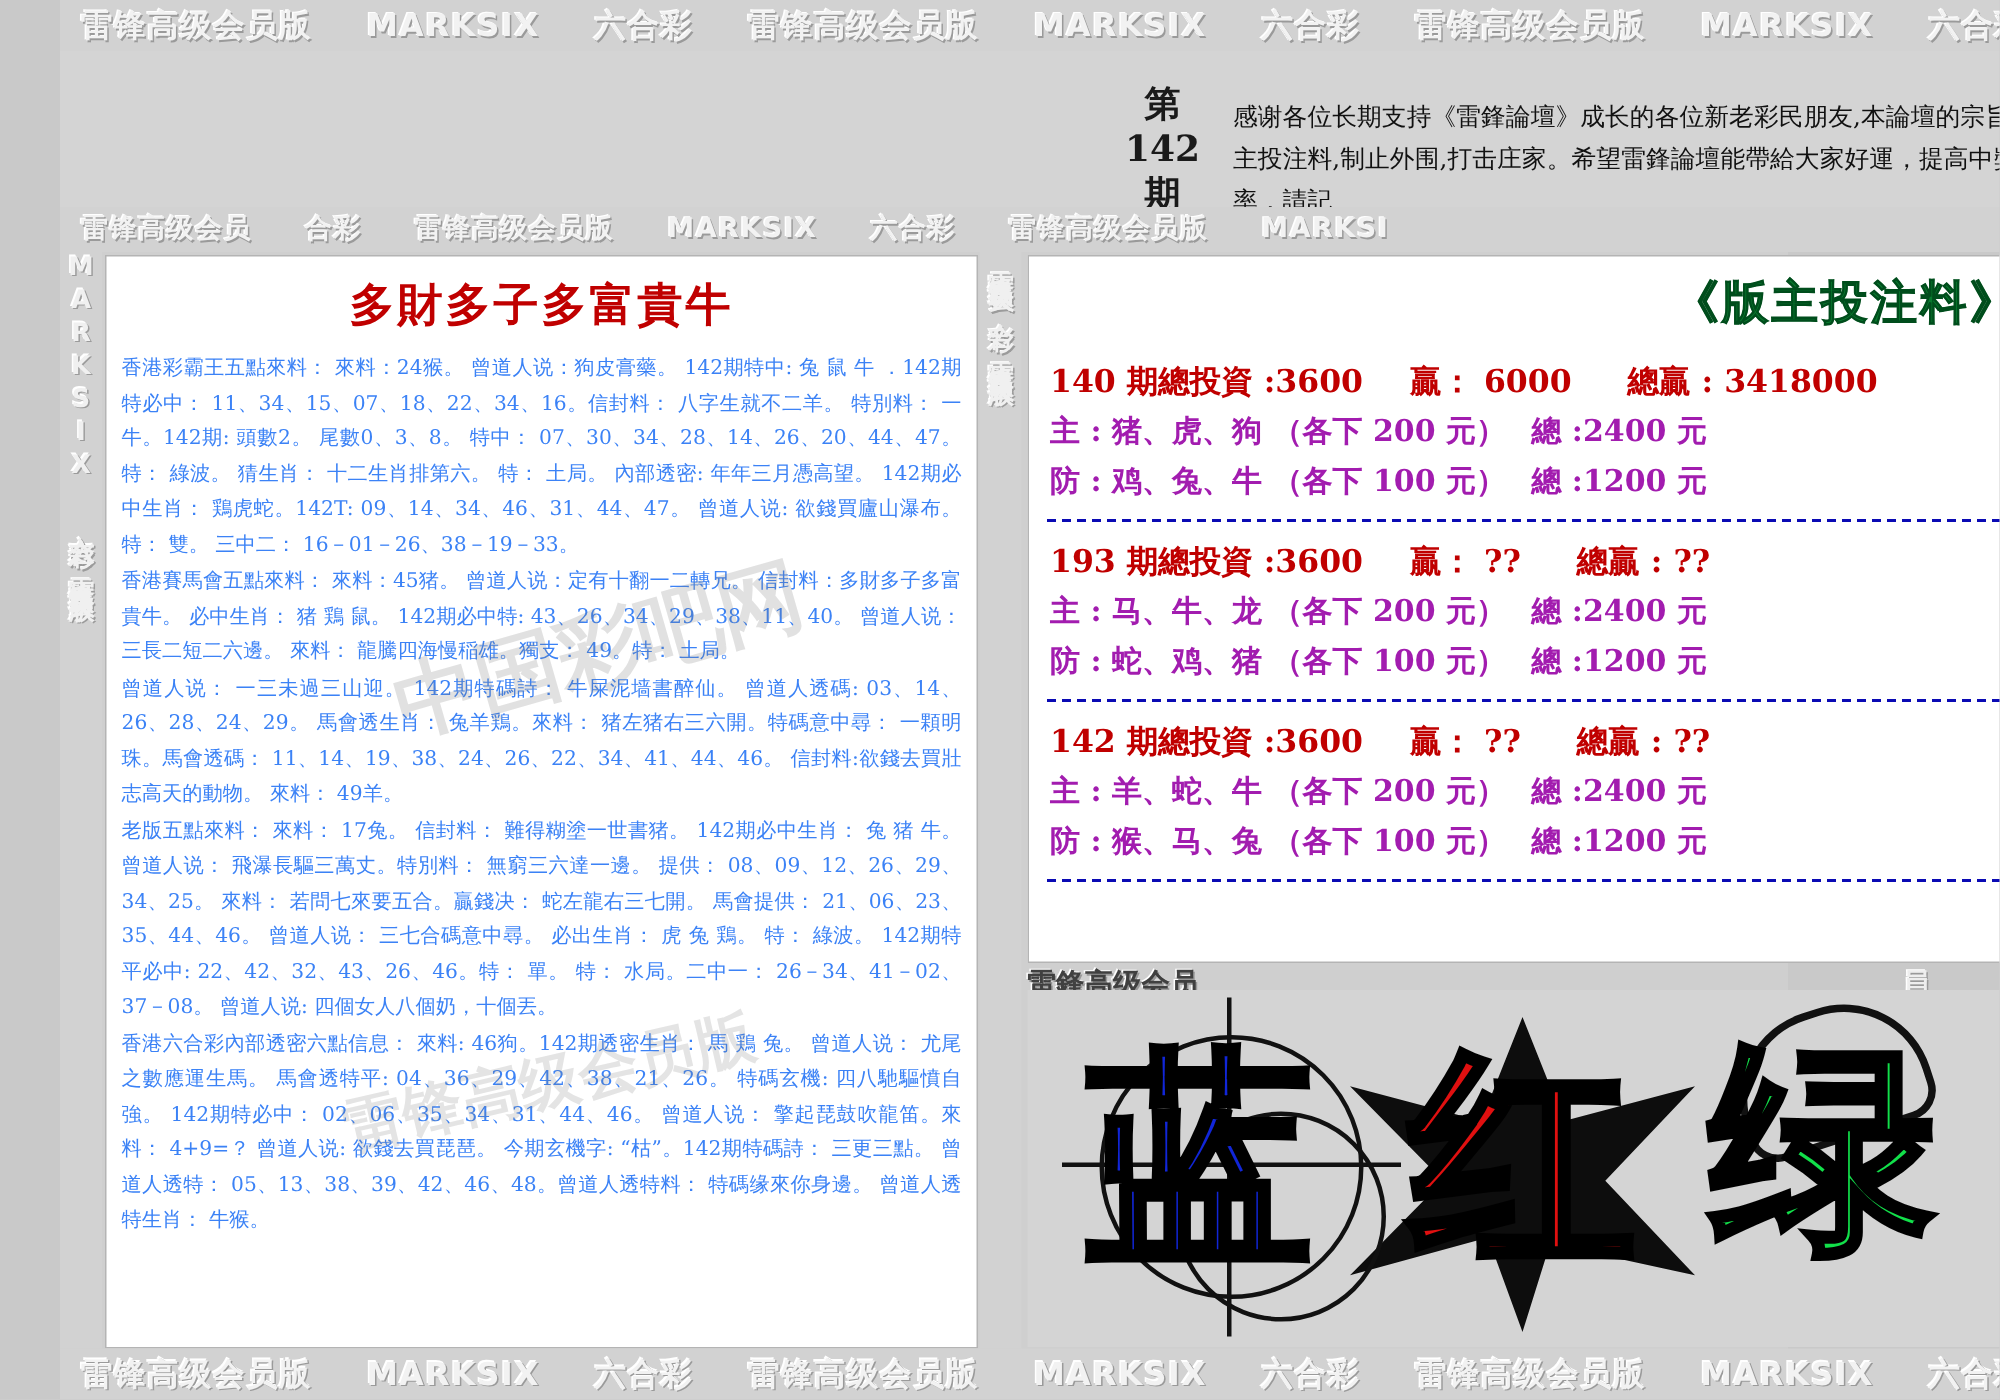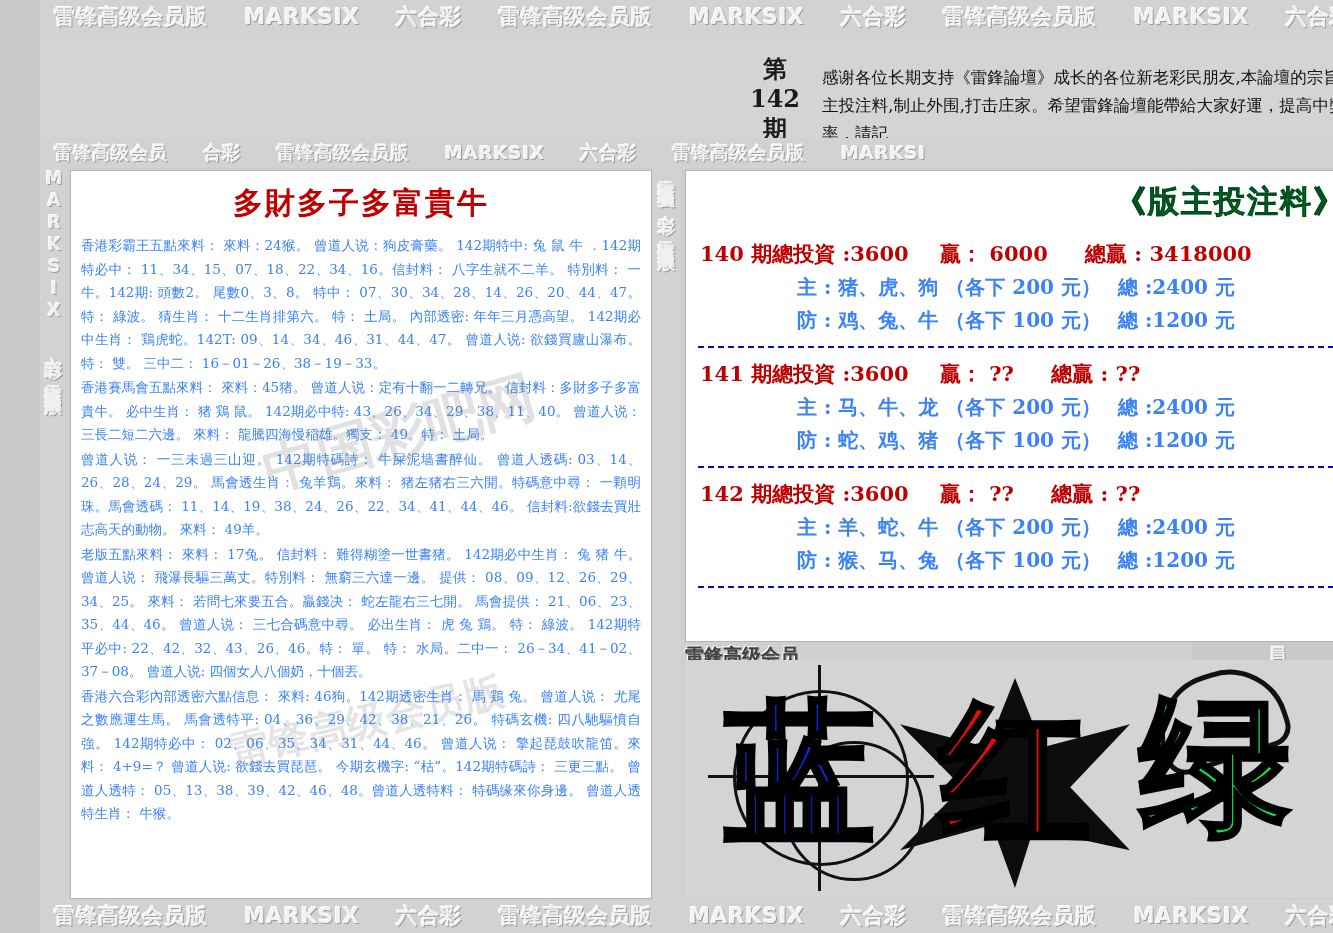--- a/index.html
+++ b/index.html
@@ -116,23 +116,22 @@
   .blk .row1{
     font-family:"DejaVu Serif","Liberation Serif",serif;
     font-size:21px;line-height:34px;color:#c00000;font-weight:bold;
     white-space:nowrap;
   }
   .blk .row1 .seg{display:inline-block;}
   .blk .row1 .s2{margin-left:24px;}
   .blk .row1 .s3{margin-left:30px;}
   .blk .rowb{
     font-family:"DejaVu Serif","Liberation Serif",serif;
-    font-size:20px;line-height:33px;color:#3b82f6;font-weight:bold;
+    font-size:20px;line-height:33px;color:#a21caf;font-weight:bold;
     white-space:nowrap;
-    text-align:center;
   }
   .blk .rowb .amt{margin-left:10px;}
   .sep{
     border-top:2px dashed #0a0ab4;
     margin:9px 12px 9px 12px;height:0;
   }
 
   
   .art{
     position:absolute;left:645px;top:660px;width:660px;height:238px;
@@ -275,21 +274,21 @@
         <span>鸡、兔、牛</span>
         <span>（各下 100 元）</span>
         <span class="amt">總 :1200 元</span>
       </div>
     </div>
 
     <div class="sep"></div>
 
     <div class="blk">
       <div class="row1">
-        <span class="seg">141 期總投資 :3600</span>
+        <span class="seg">193 期總投資 :3600</span>
         <span class="seg s2">贏：</span>
         <span class="seg">??</span>
         <span class="seg s3">總贏 :</span>
         <span class="seg">??</span>
       </div>
       <div class="rowb">
         <span>主 :</span>
         <span>马、牛、龙</span>
         <span>（各下 200 元）</span>
         <span class="amt">總 :2400 元</span>

